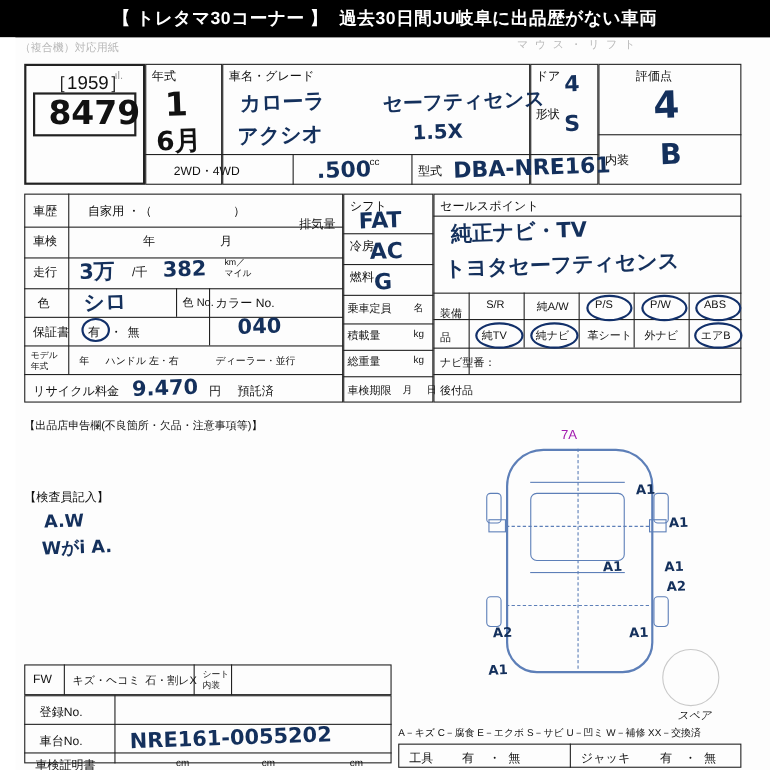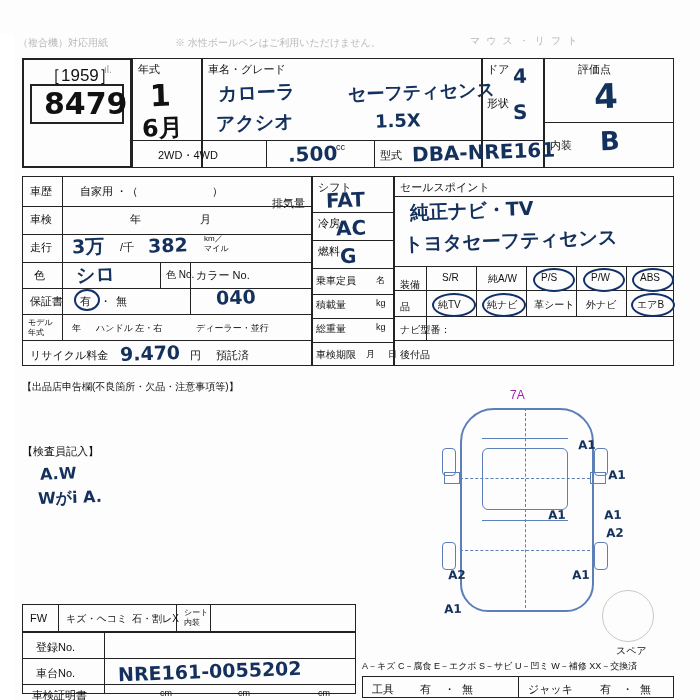--- a/index.html
+++ b/index.html
@@ -33,23 +33,26 @@
   .diag .dl{position:absolute;background:#5d7fb8;}
   .diag .dd{position:absolute;border-top:1px dashed #5d7fb8;}
   .diag .dv{position:absolute;border-left:1px dashed #5d7fb8;}
   .carbody{position:absolute;border:2px solid #5d7fb8;border-radius:34px 34px 28px 28px;}
 </style>
 </head>
 <body>
 
 <div class="sheet">
 
+  <div class="banner">
+    <span class="b1">【 トレタマ30コーナー 】</span>
+    <span class="b2">過去30日間JU岐阜に出品歴がない車両</span>
+  </div>
 
   <div class="ghost" style="left:18px;top:36px;">（複合機）対応用紙</div>
-  <div class="ghost" style="left:175px;top:36px;">※ 水性ボールペンはご利用いただけません。</div>
   <div class="ghost" style="left:470px;top:34px;letter-spacing:6px;">マウス・リフト</div>
 
   <div class="edge"></div>
 
   <div class="bx" style="left:22px;top:58px;width:110px;height:110px;border-width:2px;"></div>
   <div class="lbl" style="left:44px;top:64px;font-size:17px;">［1959］</div>
   <div class="lbl" style="left:104px;top:64px;font-size:10px;color:#999;">ıl.</div>
   <div class="bx" style="left:30px;top:84px;width:94px;height:40px;border-width:2px;"></div>
   <div class="hw" style="left:44px;top:86px;font-size:30px;transform:rotate(0deg);">8479</div>
 
@@ -237,21 +240,21 @@
     <div class="hw blue" style="left:158px;top:48px;font-size:12px;">A1</div>
     <div class="hw blue" style="left:188px;top:78px;font-size:12px;">A1</div>
     <div class="hw blue" style="left:128px;top:118px;font-size:12px;">A1</div>
     <div class="hw blue" style="left:184px;top:118px;font-size:12px;">A1</div>
     <div class="hw blue" style="left:186px;top:136px;font-size:12px;">A2</div>
     <div class="hw blue" style="left:28px;top:178px;font-size:12px;">A2</div>
     <div class="hw blue" style="left:152px;top:178px;font-size:12px;">A1</div>
     <div class="hw blue" style="left:24px;top:212px;font-size:12px;">A1</div>
 
     <div class="bx" style="left:182px;top:200px;width:52px;height:52px;border-radius:50%;border-color:#c9c9c9;"></div>
-    <div class="lbl" style="left:196px;top:254px;font-size:10px;">スペア</div>
+    <div class="lbl" style="left:196px;top:254px;font-size:10px;font-style:italic;">スペア</div>
   </div>
 
   <div class="bx" style="left:22px;top:604px;width:334px;height:28px;"></div>
   <div class="line" style="left:58px;top:604px;width:1px;height:28px;"></div>
   <div class="line" style="left:176px;top:604px;width:1px;height:28px;"></div>
   <div class="line" style="left:210px;top:604px;width:1px;height:28px;"></div>
   <div class="lbl" style="left:30px;top:612px;">FW</div>
   <div class="lbl" style="left:66px;top:612px;font-size:10px;">キズ・ヘコミ</div>
   <div class="lbl" style="left:132px;top:612px;font-size:10px;">石・割レX</div>
   <div class="lbl" style="left:184px;top:608px;font-size:8px;line-height:10px;white-space:pre;">シート

